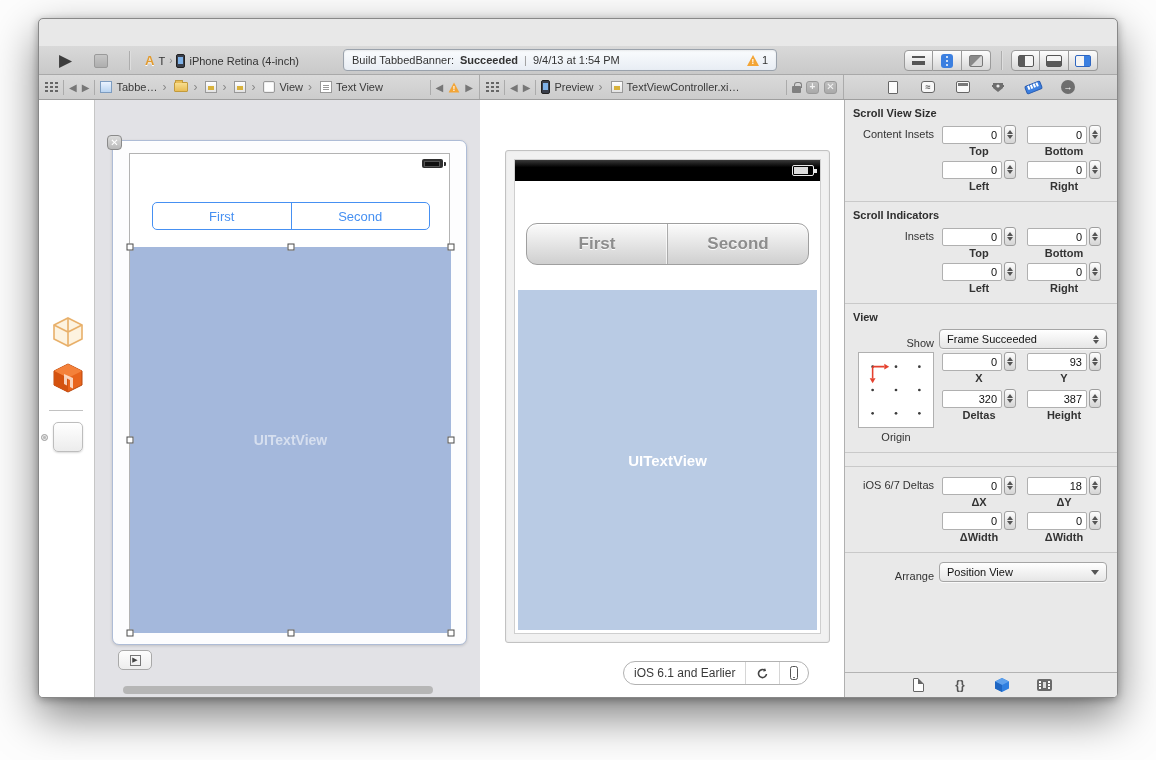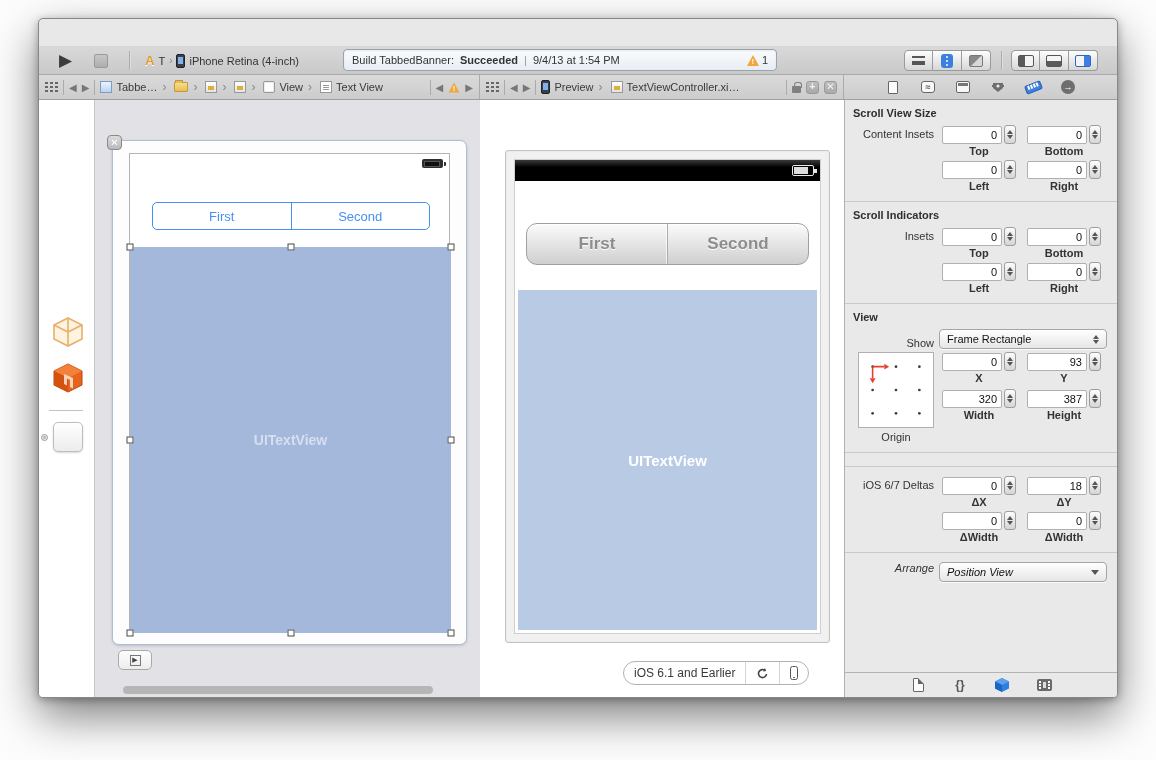--- a/index.html
+++ b/index.html
@@ -512,21 +512,21 @@
               <div class="flabel">Right</div>
             </div>
           </div>
         </div>
 
         <div class="section">
           <div class="sectitle">View</div>
           <div class="irow" style="align-items:flex-end;">
             <div class="irowlabel" style="padding-top:0;">Show</div>
             <div class="popup">
-              <span class="ptext">Frame Rectangle</span>
+              <span class="ptext">Frame Succeeded</span>
               <span class="pop-ud">
                   <span class="up"></span>
                   <span class="dn"></span>
                 </span>
             </div>
           </div>
           <div class="irow">
             <div class="widgetcol">
               <svg class="originbox" viewBox="0 0 76 76">
                 <g fill="#3c3c3c">
@@ -573,21 +573,21 @@
               </div>
               <div class="irow">
                 <div class="fcell">
                   <div class="fwrap">
                       <input class="num" readonly="" value="320" style="">
                     <span class="stepper">
                         <span class="up"></span>
                         <span class="dn"></span>
                       </span>
                     </div>
-                  <div class="flabel">Width</div>
+                  <div class="flabel">Deltas</div>
                 </div>
                 <div class="fcell">
                   <div class="fwrap">
                       <input class="num" readonly="" value="387" style="">
                     <span class="stepper">
                         <span class="up"></span>
                         <span class="dn"></span>
                       </span>
                     </div>
                   <div class="flabel">Height</div>
@@ -643,21 +643,21 @@
                     <span class="up"></span>
                     <span class="dn"></span>
                   </span>
                 </div>
               <div class="flabel">ΔWidth</div>
             </div>
           </div>
         </div>
 
         <div class="section" style="border-bottom:none;">
-          <div class="irow" style="align-items:flex-start;font-style:italic;">
+          <div class="irow" style="align-items:flex-end;">
             <div class="irowlabel" style="padding-top:0;">Arrange</div>
             <div class="popup">
               <span class="ptext">Position View</span>
               <span class="pop-d"></span>
             </div>
           </div>
         </div>
 
       </div>
 

